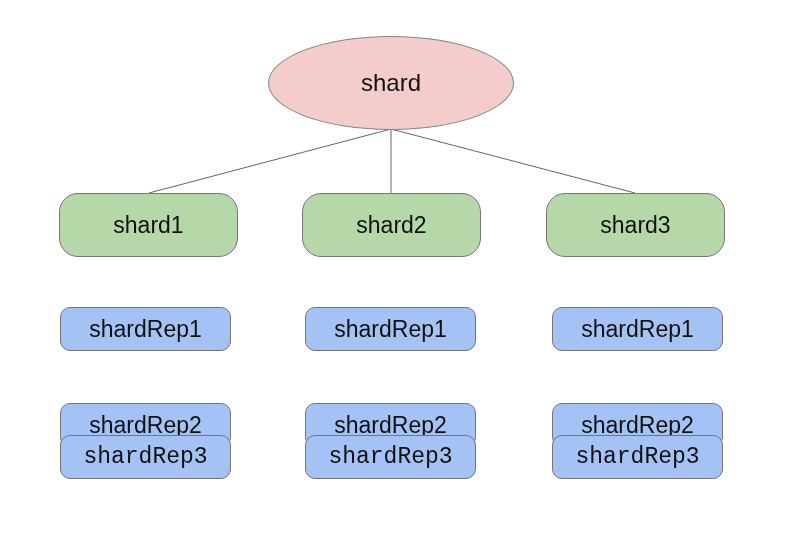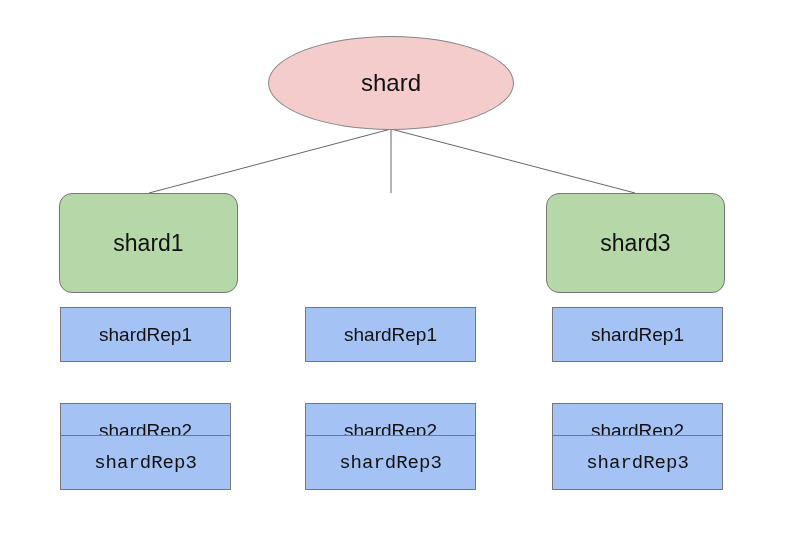--- a/index.html
+++ b/index.html
@@ -39,36 +39,36 @@
     width: 246px;
     height: 94px;
     background: #f4cccc;
     border: 1px solid #868686;
     border-radius: 50%;
     font-size: 24px;
   }
   .node-shard {
     top: 193px;
     width: 179px;
-    height: 100px;
+    height: 64px;
     background: #b6d7a8;
     border: 1px solid #767676;
-    border-radius: 13px;
+    border-radius: 19px;
     font-size: 23px;
   }
   .shard-col-0 { left: 59px;  }
   .shard-col-1 { left: 302px; }
   .shard-col-2 { left: 546px; }
   .node-replica {
     width: 171px;
-    height: 55px;
+    height: 44px;
     background: #a4c2f4;
     border: 1px solid #767676;
-    border-radius: 0;
-    font-size: 19px;
+    border-radius: 10px;
+    font-size: 23px;
   }
   .rep-col-0 { left: 60px;  }
   .rep-col-1 { left: 305px; }
   .rep-col-2 { left: 552px; }
   .rep-row-0 { top: 307px; }
   .rep-row-1 { top: 371px; margin-top: 32px; }
   .rep-row-2 { top: 435px; font-family: Liberation Mono, monospace; }
 </style>
 </head>
 <body>
@@ -80,20 +80,23 @@
     <line x1="391" y1="129" x2="391" y2="193" stroke="#666666" stroke-width="1"></line>
     <line x1="391" y1="129" x2="635" y2="193" stroke="#666666" stroke-width="1"></line>
   </svg>
 
   <div class="node node-root">
     <span>shard</span>
   </div>
 
   <div class="node node-shard shard-col-0">
     <span>shard1</span>
+  </div>
+  <div class="node node-shard shard-col-1">
+    <span>shard2</span>
   </div>
   <div class="node node-shard shard-col-2">
     <span>shard3</span>
   </div>
 
   <div class="node node-replica rep-col-0 rep-row-0">
     <span>shardRep1</span>
   </div>
   <div class="node node-replica rep-col-0 rep-row-1">
     <span>shardRep2</span>

